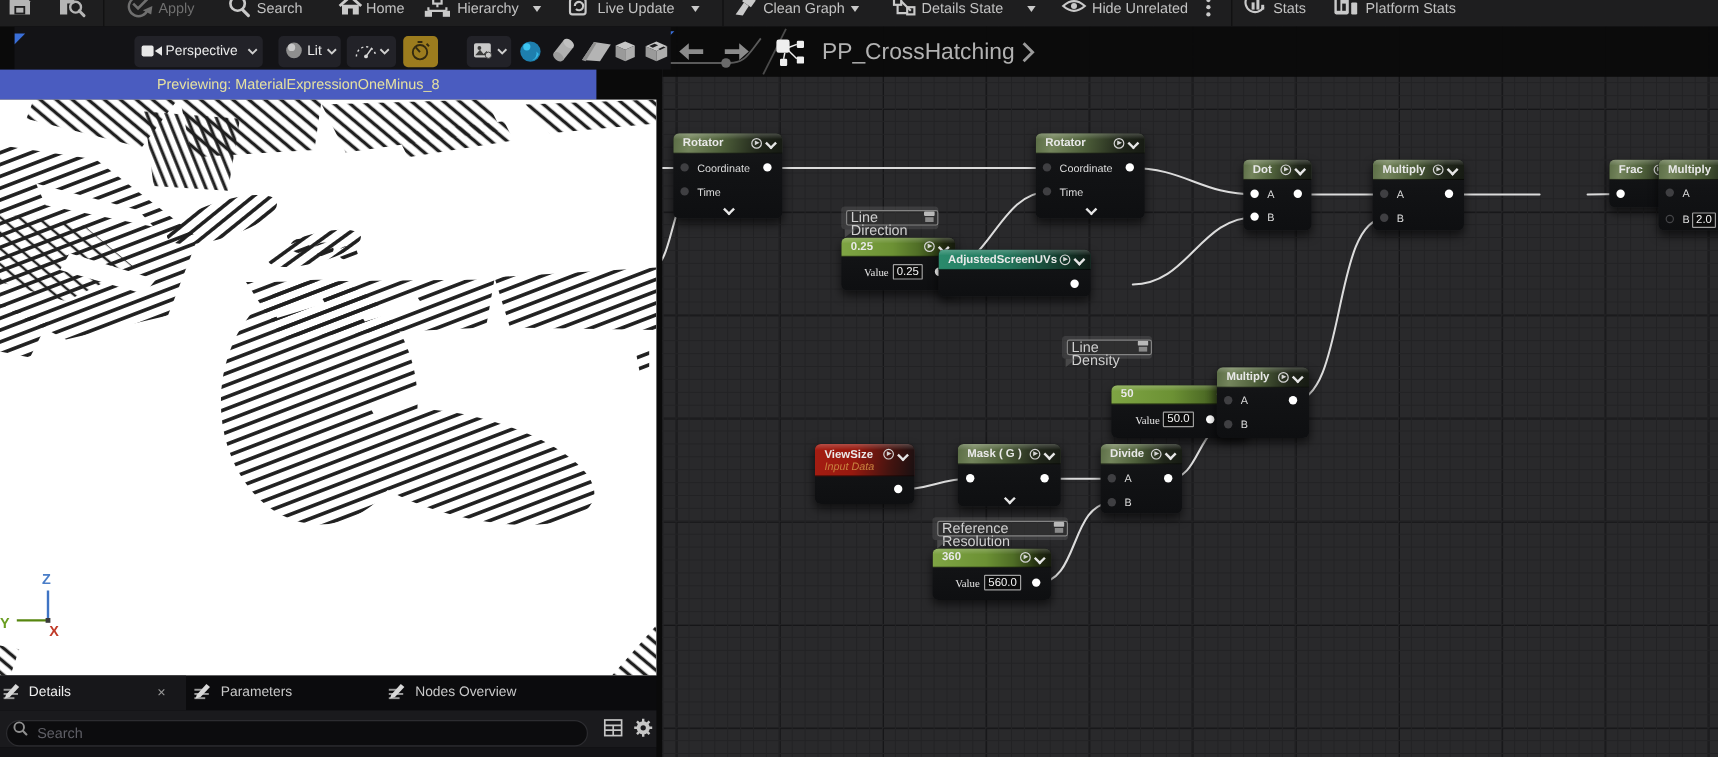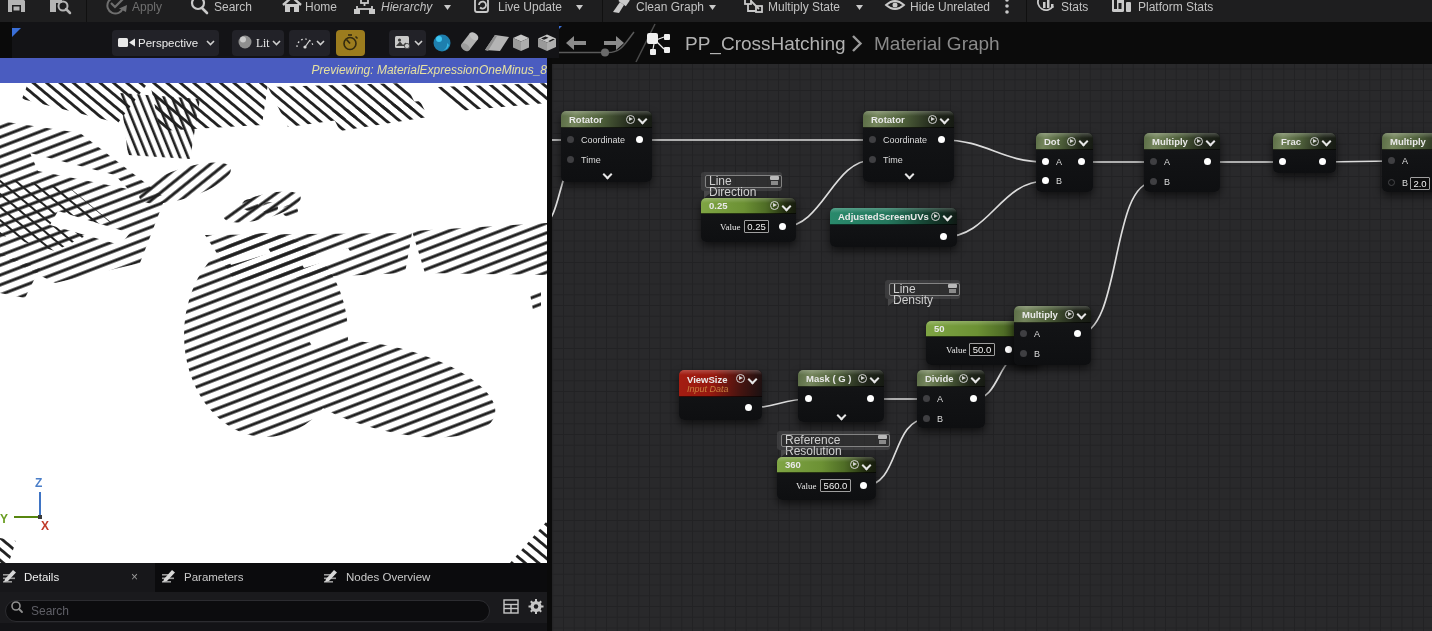--- a/index.html
+++ b/index.html
@@ -6,21 +6,21 @@
 #app{position:relative;width:1432px;height:631px;overflow:hidden;background:#0a0a0a;font-family:"Liberation Sans",sans-serif;}
 .abs{position:absolute;}
 
 #mtb{position:absolute;left:0;top:0;width:1432px;height:22px;background:#1e1e1f;}
 #mtb .lbl{position:absolute;top:1px;font-size:12px;line-height:13px;color:#c2c2c2;white-space:nowrap;}
 #mtb .dis{color:#6f6f6f;}
 #mtb .sep{position:absolute;top:0;width:1px;height:22px;background:#101010;}
 
 #vptb{position:absolute;left:0;top:22px;width:547px;height:36px;background:#131316;margin-left:12px;}
 .vbtn{position:absolute;top:8px;height:26px;background:#222228;border-radius:4px;color:#ededed;font-size:11.5px;line-height:26px;}
-#bluebar{position:absolute;left:0;top:58px;width:547px;height:25px;background:#4a5cc0;color:#e6e1a0;font-size:12px;text-align:right;line-height:25px;font-style:italic;}
+#bluebar{position:absolute;left:0;top:58px;width:497px;height:25px;background:#4a5cc0;color:#e6e1a0;font-size:12px;text-align:center;line-height:25px;}
 #vpwhite{position:absolute;left:0;top:83px;width:547px;height:480px;background:#ffffff;}
 
 #btabs{position:absolute;left:0;top:563px;width:547px;height:37px;background:#0b0b0d;}
 #btabs .tab{position:absolute;top:0;height:29px;font-size:11.5px;color:#c9c9c9;line-height:29px;}
 #dtab{left:0;width:155px;background:#17171a;}
 #srow{position:absolute;left:0;top:592px;width:547px;height:31px;background:#1a1a1d;}
 #spill{position:absolute;left:5px;top:8px;width:485px;height:22px;background:#0c0c0e;border:1px solid #2c2c30;border-radius:11px;box-sizing:border-box;color:#5f5f66;font-size:12px;line-height:20px;}
 #bstrip{position:absolute;left:0;top:623px;width:547px;height:8px;background:#131316;}
 
 #graph{position:absolute;left:552px;top:22px;width:880px;height:609px;background-color:#29292b;
@@ -61,24 +61,24 @@
 .bubico{position:absolute;top:4px;width:9px;height:10px;}
 </style>
 </head>
 <body>
 <div id="app">
 
   <div id="mtb">
     <span class="lbl dis" style="left:132px;">Apply</span>
     <span class="lbl" style="left:214px;">Search</span>
     <span class="lbl" style="left:305px;">Home</span>
-    <span class="lbl" style="left:381px;font-style:italic;">Hierarchy</span>
+    <span class="lbl" style="left:381px;">Hierarchy</span>
     <span class="lbl" style="left:636px;">Clean Graph</span>
     <span class="lbl" style="left:498px;">Live Update</span>
-    <span class="lbl" style="left:768px;">Multiply State</span>
+    <span class="lbl" style="left:768px;">Details State</span>
     <span class="lbl" style="left:910px;">Hide Unrelated</span>
     <span class="lbl" style="left:1061px;">Stats</span>
     <span class="lbl" style="left:1138px;">Platform Stats</span>
     <div class="sep" style="left:86px;"></div>
     <div class="sep" style="left:602px;"></div>
     <div class="sep" style="left:1026px;"></div>
     <svg class="abs" style="left:0;top:0;" width="1432" height="22" viewBox="0 0 1432 22">
 
       <path d="M 8,-2 L 22,-2 L 25,1 L 25,12 L 8,12 Z" fill="#b5b5b5"></path>
       <rect x="12" y="5" width="9" height="7" fill="#1e1e1f"></rect>
@@ -215,21 +215,21 @@
           <div class="hl"></div>
         </div>
       <span class="nt" style="line-height:16px;">0.25</span>
       <div class="pico" style="right:17px;top:3px;"></div>
       <div class="chev" style="right:6px;top:5px;"></div>
       <span class="vlbl" style="left:19px;top:24px;">Value</span>
       <div class="vbox" style="left:43px;top:22px;width:25px;">0.25</div>
       <div class="pin w" style="left:78px;top:25px;"></div>
     </div>
 
-    <div class="node" style="left:830px;top:208px;width:127px;height:39px;text-align:center;">
+    <div class="node" style="left:782px;top:208px;width:127px;height:39px;text-align:center;">
       <div class="nh teal">
           <div class="hl"></div>
         </div>
       <span class="nt">AdjustedScreenUVs</span>
       <div class="pico" style="right:17px;top:4px;"></div>
       <div class="chev" style="right:6px;top:5px;"></div>
       <div class="pin w" style="left:110px;top:25px;"></div>
     </div>
 
     <div class="node" style="left:1036px;top:133px;width:57px;height:59px;">
@@ -253,21 +253,21 @@
       <span class="nt">Multiply</span>
       <div class="pico" style="right:17px;top:4px;"></div>
       <div class="chev" style="right:6px;top:5px;"></div>
       <div class="pin d" style="left:6px;top:25px;"></div>
       <span class="plbl" style="left:20px;top:24px;">A</span>
       <div class="pin w" style="left:60px;top:25px;"></div>
       <div class="pin d" style="left:6px;top:45px;"></div>
       <span class="plbl" style="left:20px;top:44px;">B</span>
     </div>
 
-    <div class="node" style="left:1273px;top:133px;width:63px;height:40px;">
+    <div class="node" style="left:1341px;top:133px;width:63px;height:40px;">
       <div class="nh green">
           <div class="hl"></div>
         </div>
       <span class="nt">Frac</span>
       <div class="pico" style="right:17px;top:4px;"></div>
       <div class="chev" style="right:6px;top:5px;"></div>
       <div class="pin w" style="left:6px;top:25px;"></div>
       <div class="pin w" style="left:46px;top:25px;"></div>
     </div>
 
@@ -378,21 +378,20 @@
       <div class="bubin">Reference Resolution</div>
       <svg class="bubico" style="right:3px;" viewBox="0 0 9 10">
           <rect x="0" y="0" width="9" height="4" rx="1" fill="#b9b9b9"></rect>
           <rect x="1" y="5" width="7" height="4" fill="#8a8a8a"></rect>
         </svg>
     </div>
     <div class="bubtail" style="left:781px;top:450px;"></div>
   </div>
   <div id="crumb">
     <span class="t1" style="left:133px;">PP_CrossHatching</span>
-    <span class="t2" style="left:322px;">Material Graph</span>
     <svg class="abs" style="left:0;top:0;" width="880" height="42" viewBox="0 0 880 42">
       <polygon points="0,4 10,4 0,14" fill="#3a6fd8"></polygon>
 
       <g fill="#8b8b8b">
         <polygon points="14,21 22,14 22,19 34,19 34,23 22,23 22,28"></polygon>
         <polygon points="72,21 64,14 64,19 52,19 52,23 64,23 64,28"></polygon>
       </g>
       <path d="M 0,30.5 L 50,30.5 L 56,30.5 C 66,30.5 70,26 76,18 L 82,10" stroke="#5a5a5a" stroke-width="1.5" fill="none"></path>
       <circle cx="53" cy="30.5" r="4" fill="#6a6a6a"></circle>
       <line x1="84" y1="40" x2="103" y2="2" stroke="#4a4a4a" stroke-width="1.5"></line>
@@ -408,21 +407,21 @@
         <line x1="102" y1="22" x2="101" y2="27"></line>
         <line x1="105" y1="20" x2="112" y2="27"></line>
       </g>
 
       <path d="M 301,14 l 7.5,7.5 l -7.5,7.5" stroke="#9a9a9a" stroke-width="2.4" fill="none"></path>
     </svg>
   </div>
 
   <div id="vptb">
     <div class="vbtn" style="left:100px;width:107px;"><span style="margin-left:26px;">Perspective</span></div>
-    <div class="vbtn" style="left:220px;width:52px;"><span style="margin-left:24px;font-family:Liberation Serif, serif;">Lit</span></div>
+    <div class="vbtn" style="left:220px;width:52px;"><span style="margin-left:24px;">Lit</span></div>
     <div class="vbtn" style="left:277px;width:41px;"></div>
     <div class="vbtn" style="left:324px;width:29px;background:#9c7c1e;"></div>
     <div class="vbtn" style="left:377px;width:37px;"></div>
     <svg class="abs" style="left:0;top:0;" width="547" height="36" viewBox="0 0 547 36">
 
       <polygon points="0,6 9,6 0,15" fill="#3a6fd8"></polygon>
 
       <g fill="#e8e8e8">
           <rect x="106" y="16" width="10" height="9" rx="1.5"></rect>
           <polygon points="123,16.5 123,24.5 117,20.5"></polygon>

